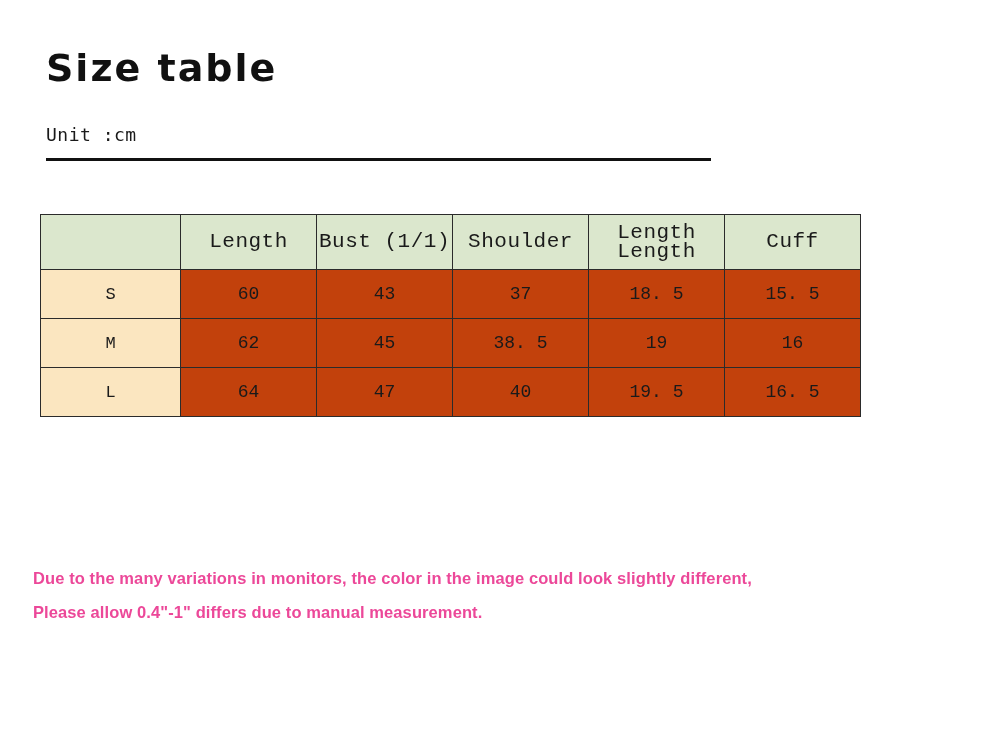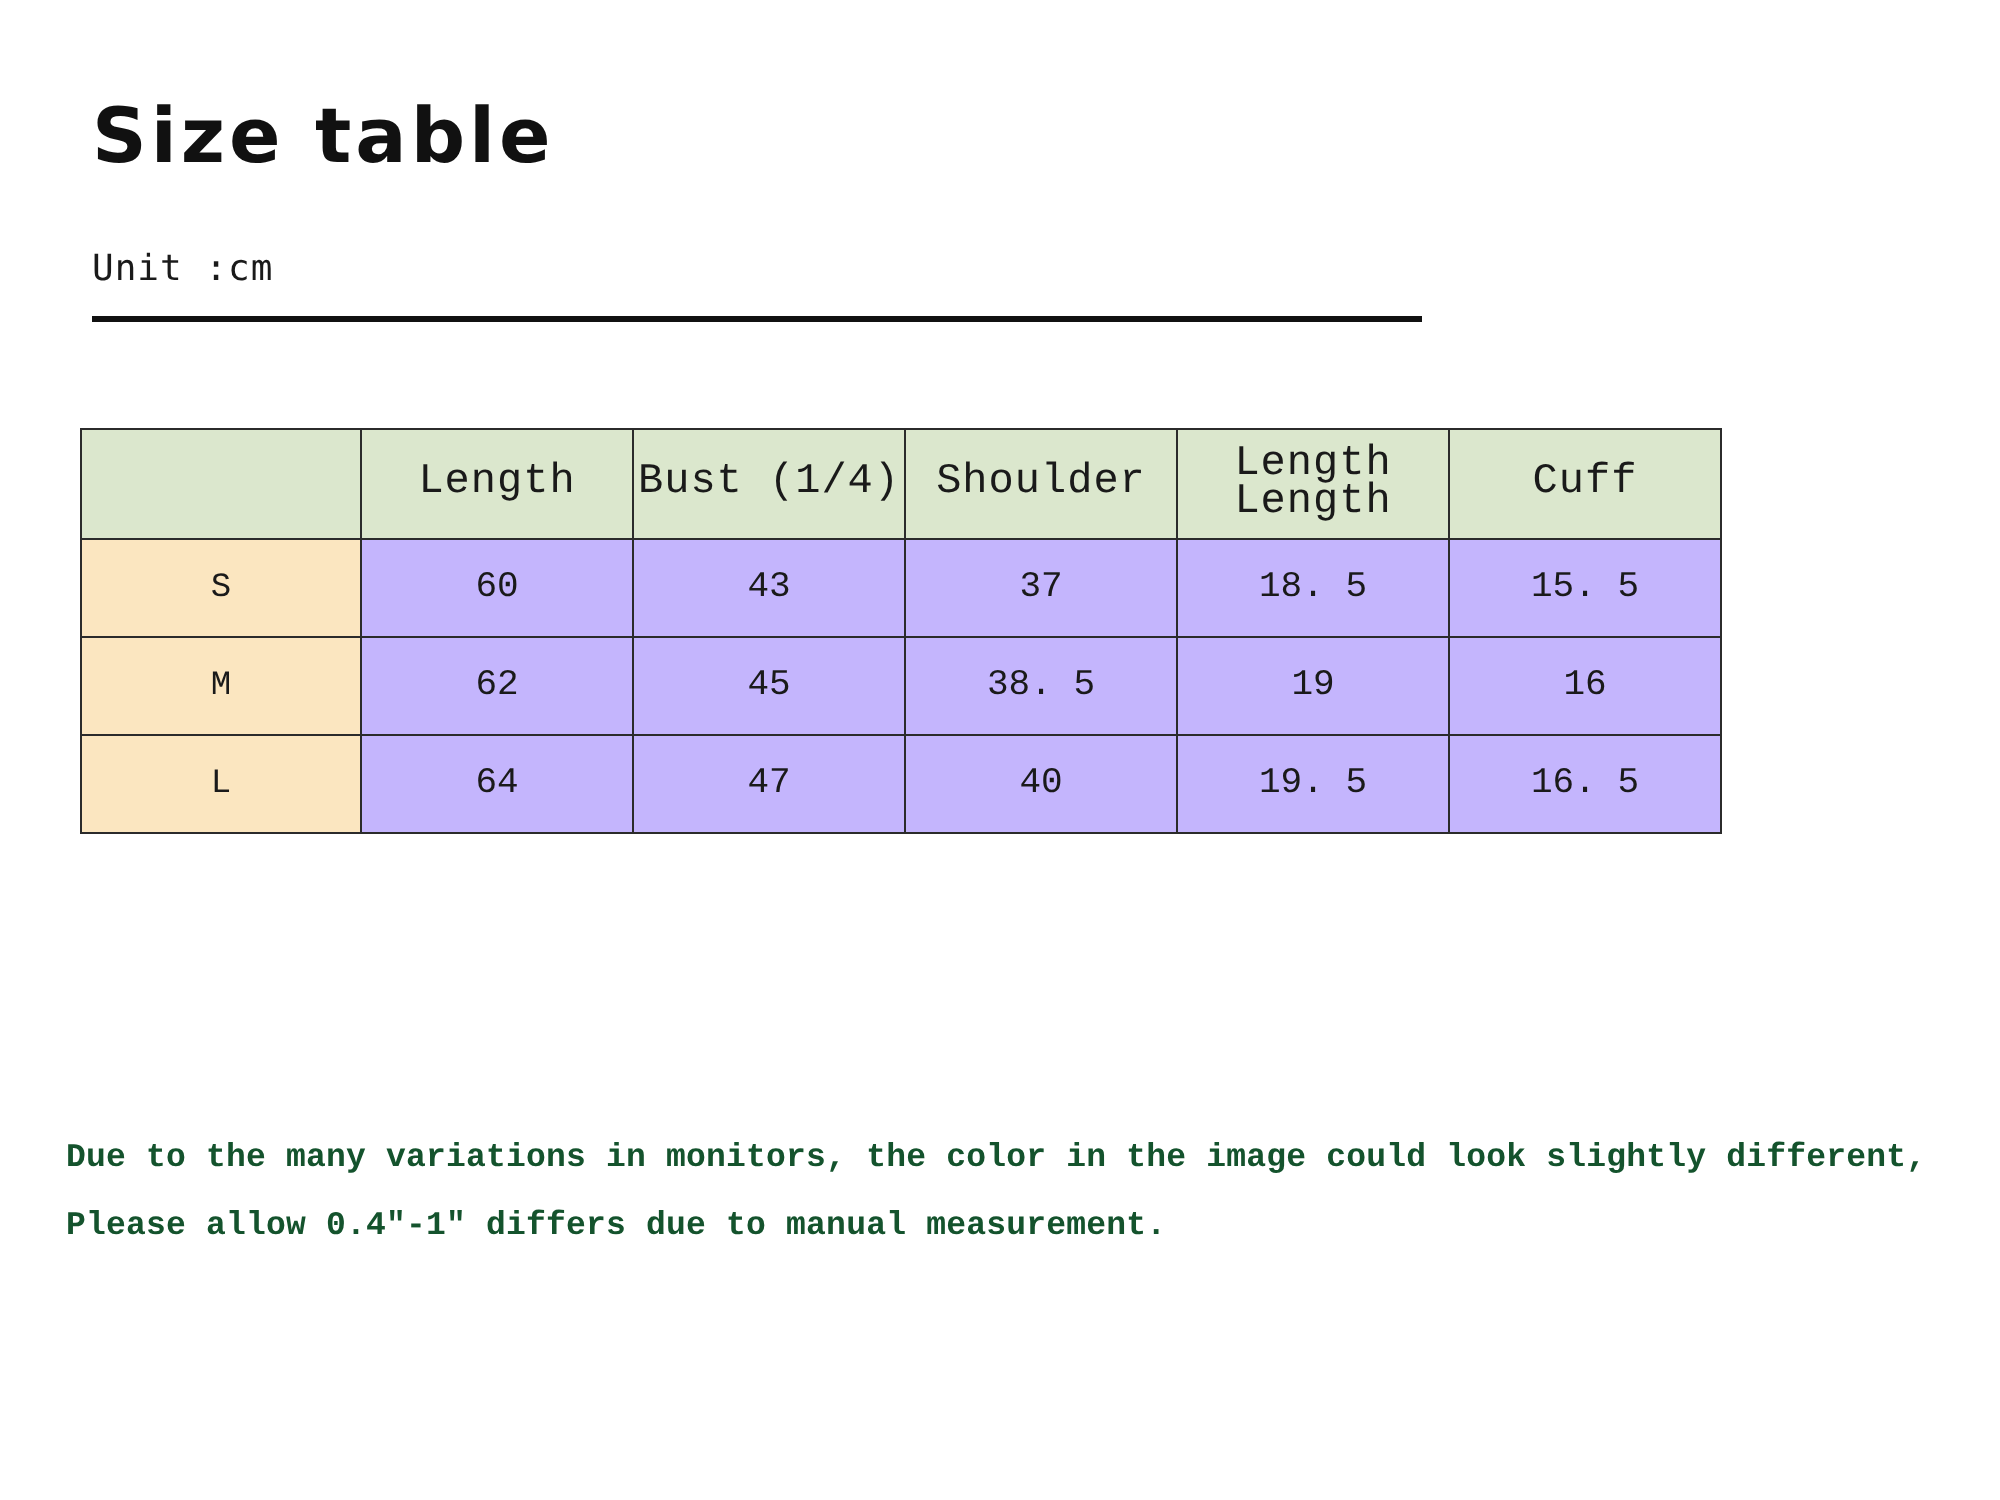--- a/index.html
+++ b/index.html
@@ -80,21 +80,21 @@
     line-height: 1.05;
   }
 
   .size-table thead th.corner {
     background: #dbe7cd;
   }
 
   .size-table tbody td {
     height: 48px;
     font-size: 18px;
-    background: #c4b5fd;
+    background: #c2410c;
     color: #1a1a1a;
   }
 
   .size-table tbody td.rowhead {
     background: #fbe6c0;
     font-size: 17px;
   }
 
   .col-label { width: 140px; }
   .col-data  { width: 136px; }
@@ -102,24 +102,24 @@
   .head-two-line {
     display: block;
     line-height: 0.92;
   }
 
   .notes {
     position: absolute;
     left: 33px;
     top: 562px;
     width: 930px;
-    font-family: Liberation Mono, monospace;
+    font-family: Liberation Sans, sans-serif;
     font-weight: bold;
     font-size: 16.5px;
-    color: #14532d;
+    color: #ec4899;
     line-height: 2.05;
     letter-spacing: 0.1px;
   }
   .notes div { white-space: nowrap; }
 </style>
 </head>
 <body>
 
 <div class="page">
 
@@ -134,21 +134,21 @@
       <col class="col-data">
       <col class="col-data">
       <col class="col-data">
       <col class="col-data">
       <col class="col-data">
     </colgroup>
     <thead>
       <tr>
         <th class="corner"></th>
         <th>Length</th>
-        <th>Bust (1/4)</th>
+        <th>Bust (1/1)</th>
         <th>Shoulder</th>
         <th>
           <span class="head-two-line">Length</span>
           <span class="head-two-line">Length</span>
         </th>
         <th>Cuff</th>
       </tr>
     </thead>
     <tbody>
       <tr>

